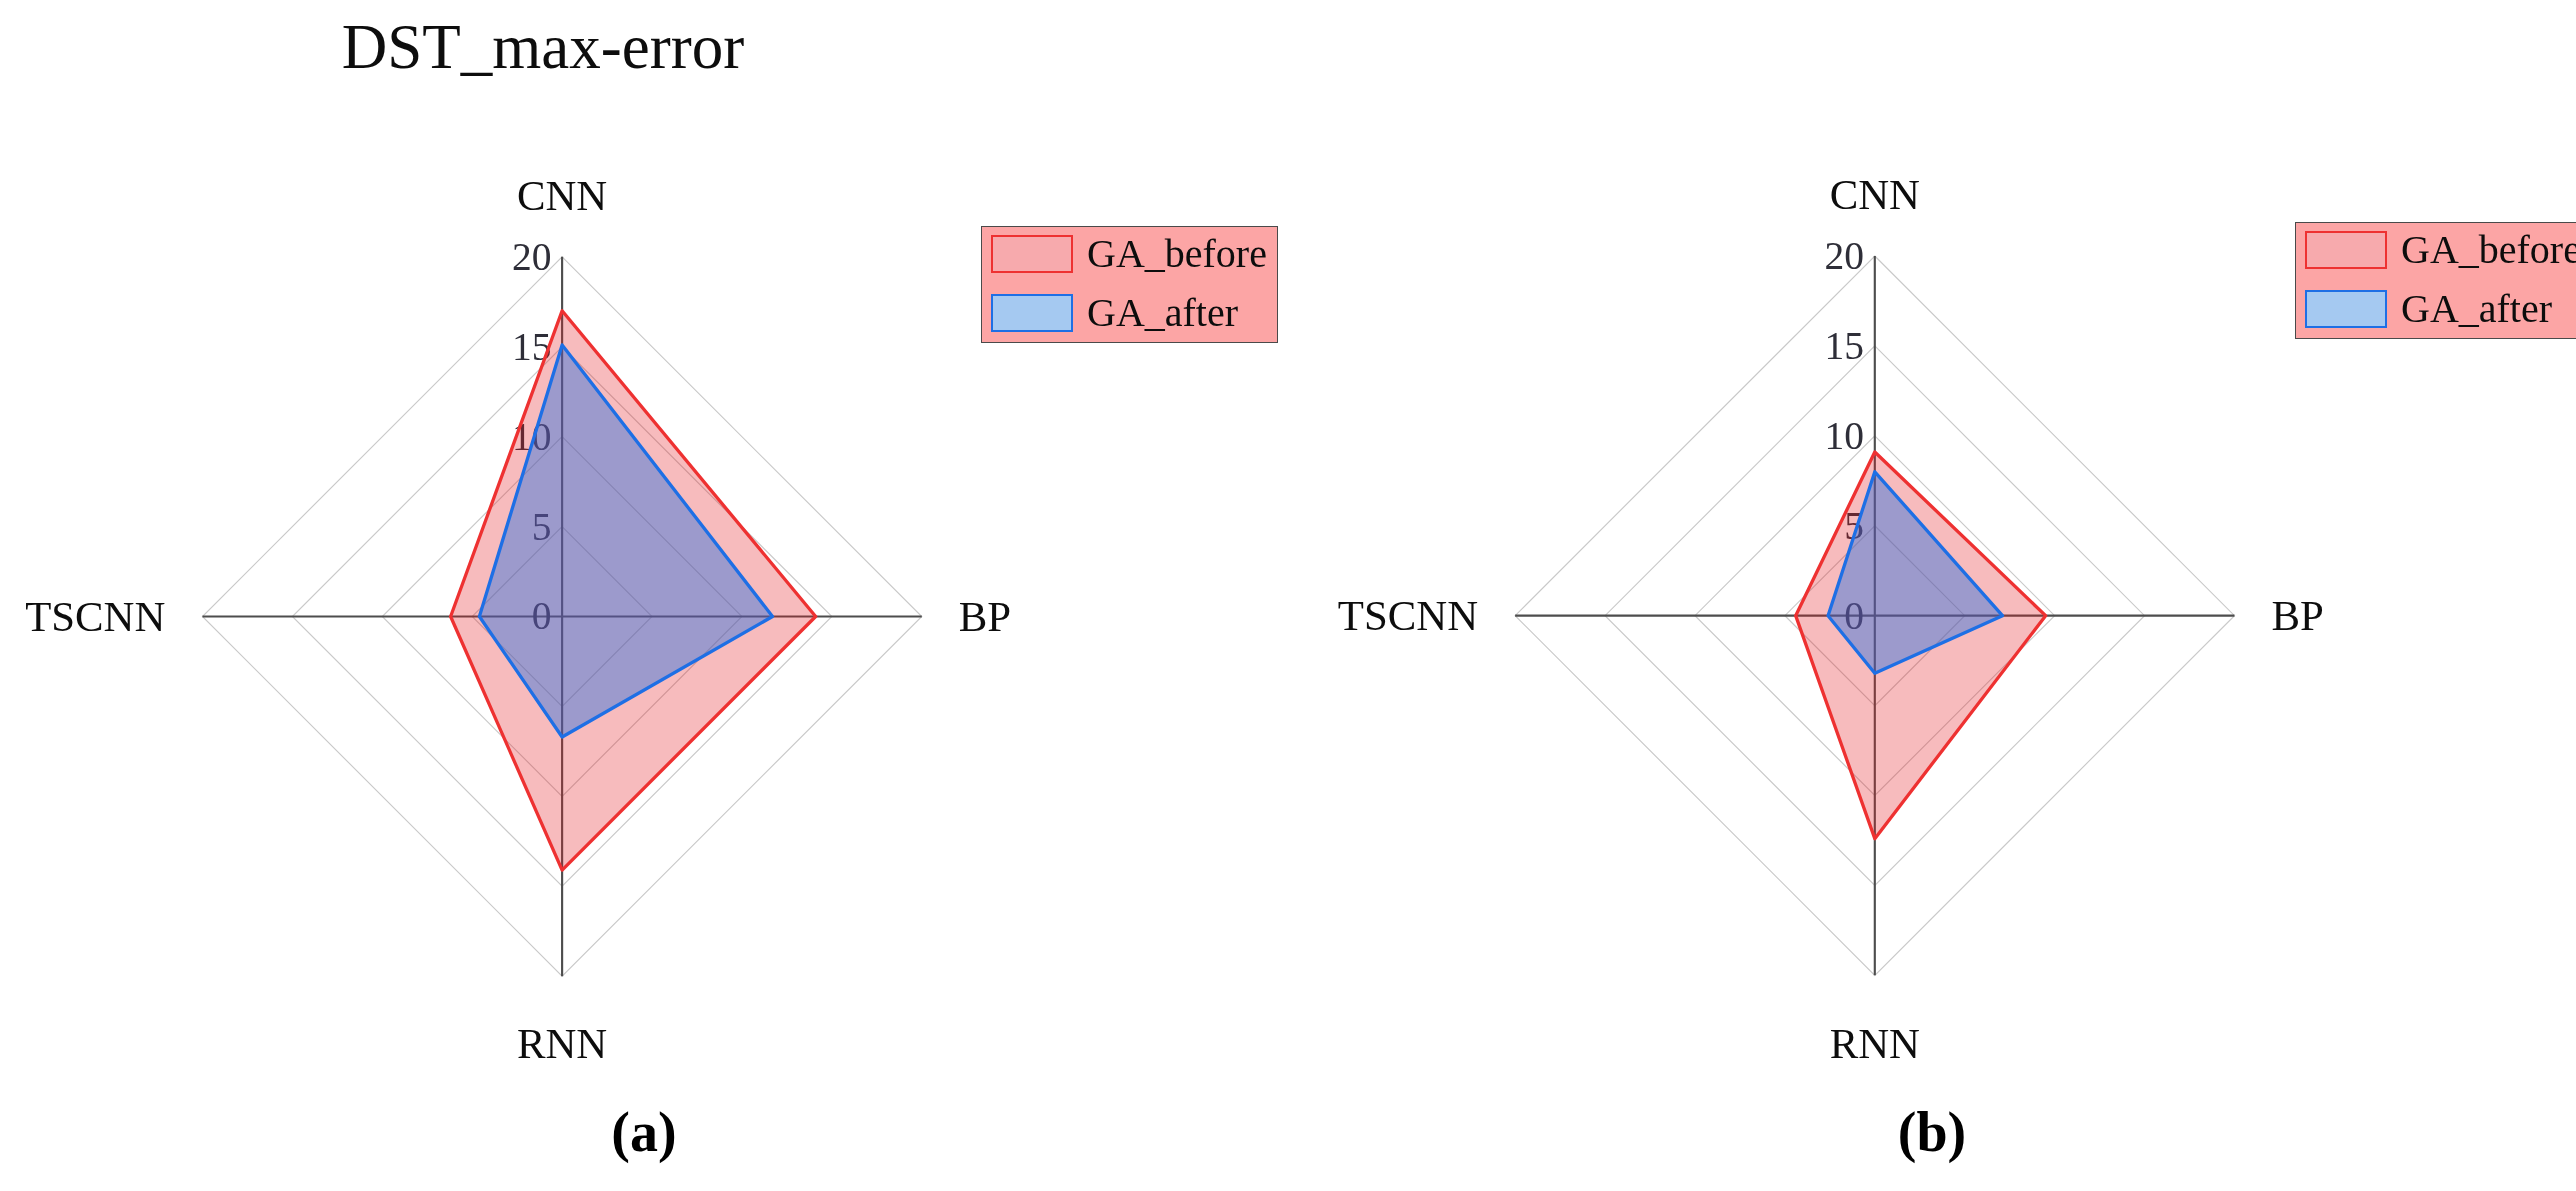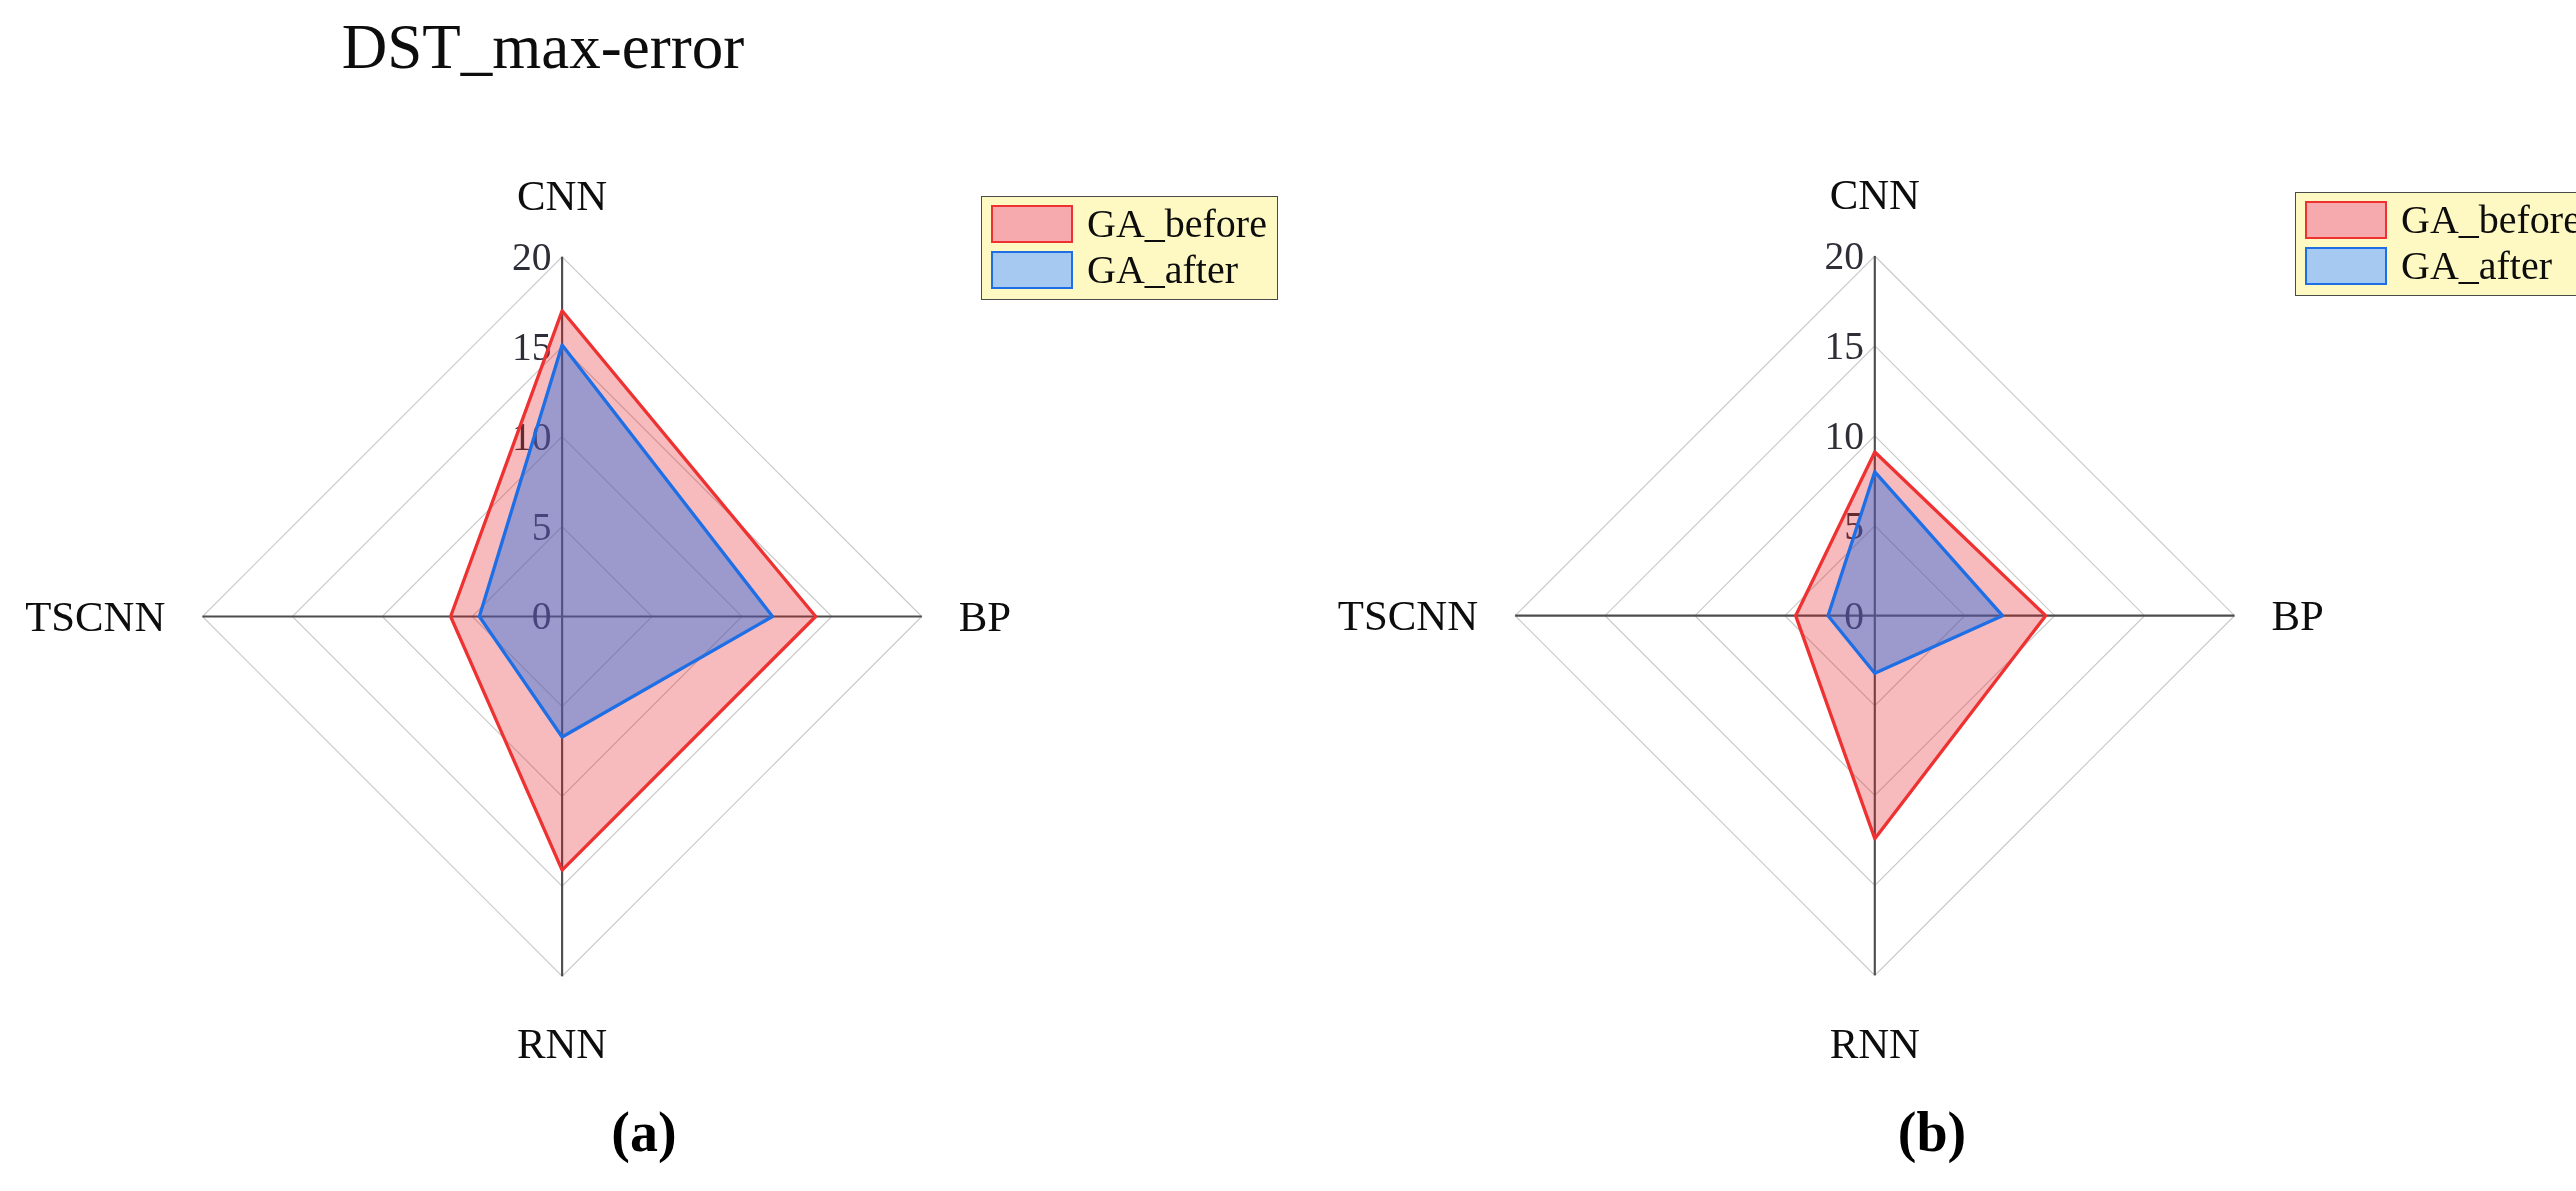--- a/index.html
+++ b/index.html
@@ -23,25 +23,26 @@
     font-size: 63px; line-height: 1.1;
     color: #0d0d0d; white-space: nowrap;
   }
   .caption {
     position: absolute; top: 1100px;
     transform: translateX(-50%);
     font-size: 56px; font-weight: bold; color: #000;
   }
   .legend {
     position: absolute;
-    background: #fef9c3;
+    background: #fca5a5;
     border: 1.6px solid #4a4a4a;
     padding: 7.4px 10px 9px 9px;
-    display: flex; flex-direction: column; gap: 6px;
+    display: flex; flex-direction: column; gap: 19px;
     z-index: 5;
+    margin-top: 30px;
   }
   .legend-row { display: flex; align-items: center; }
   .legend-swatch {
     width: 82px; height: 38px;
     border: 2.5px solid #000;
     box-sizing: border-box;
     margin-right: 14px;
     flex: 0 0 auto;
   }
   .legend-label { font-size: 40px; line-height: 1; color: #0d0d0d; white-space: nowrap; }

